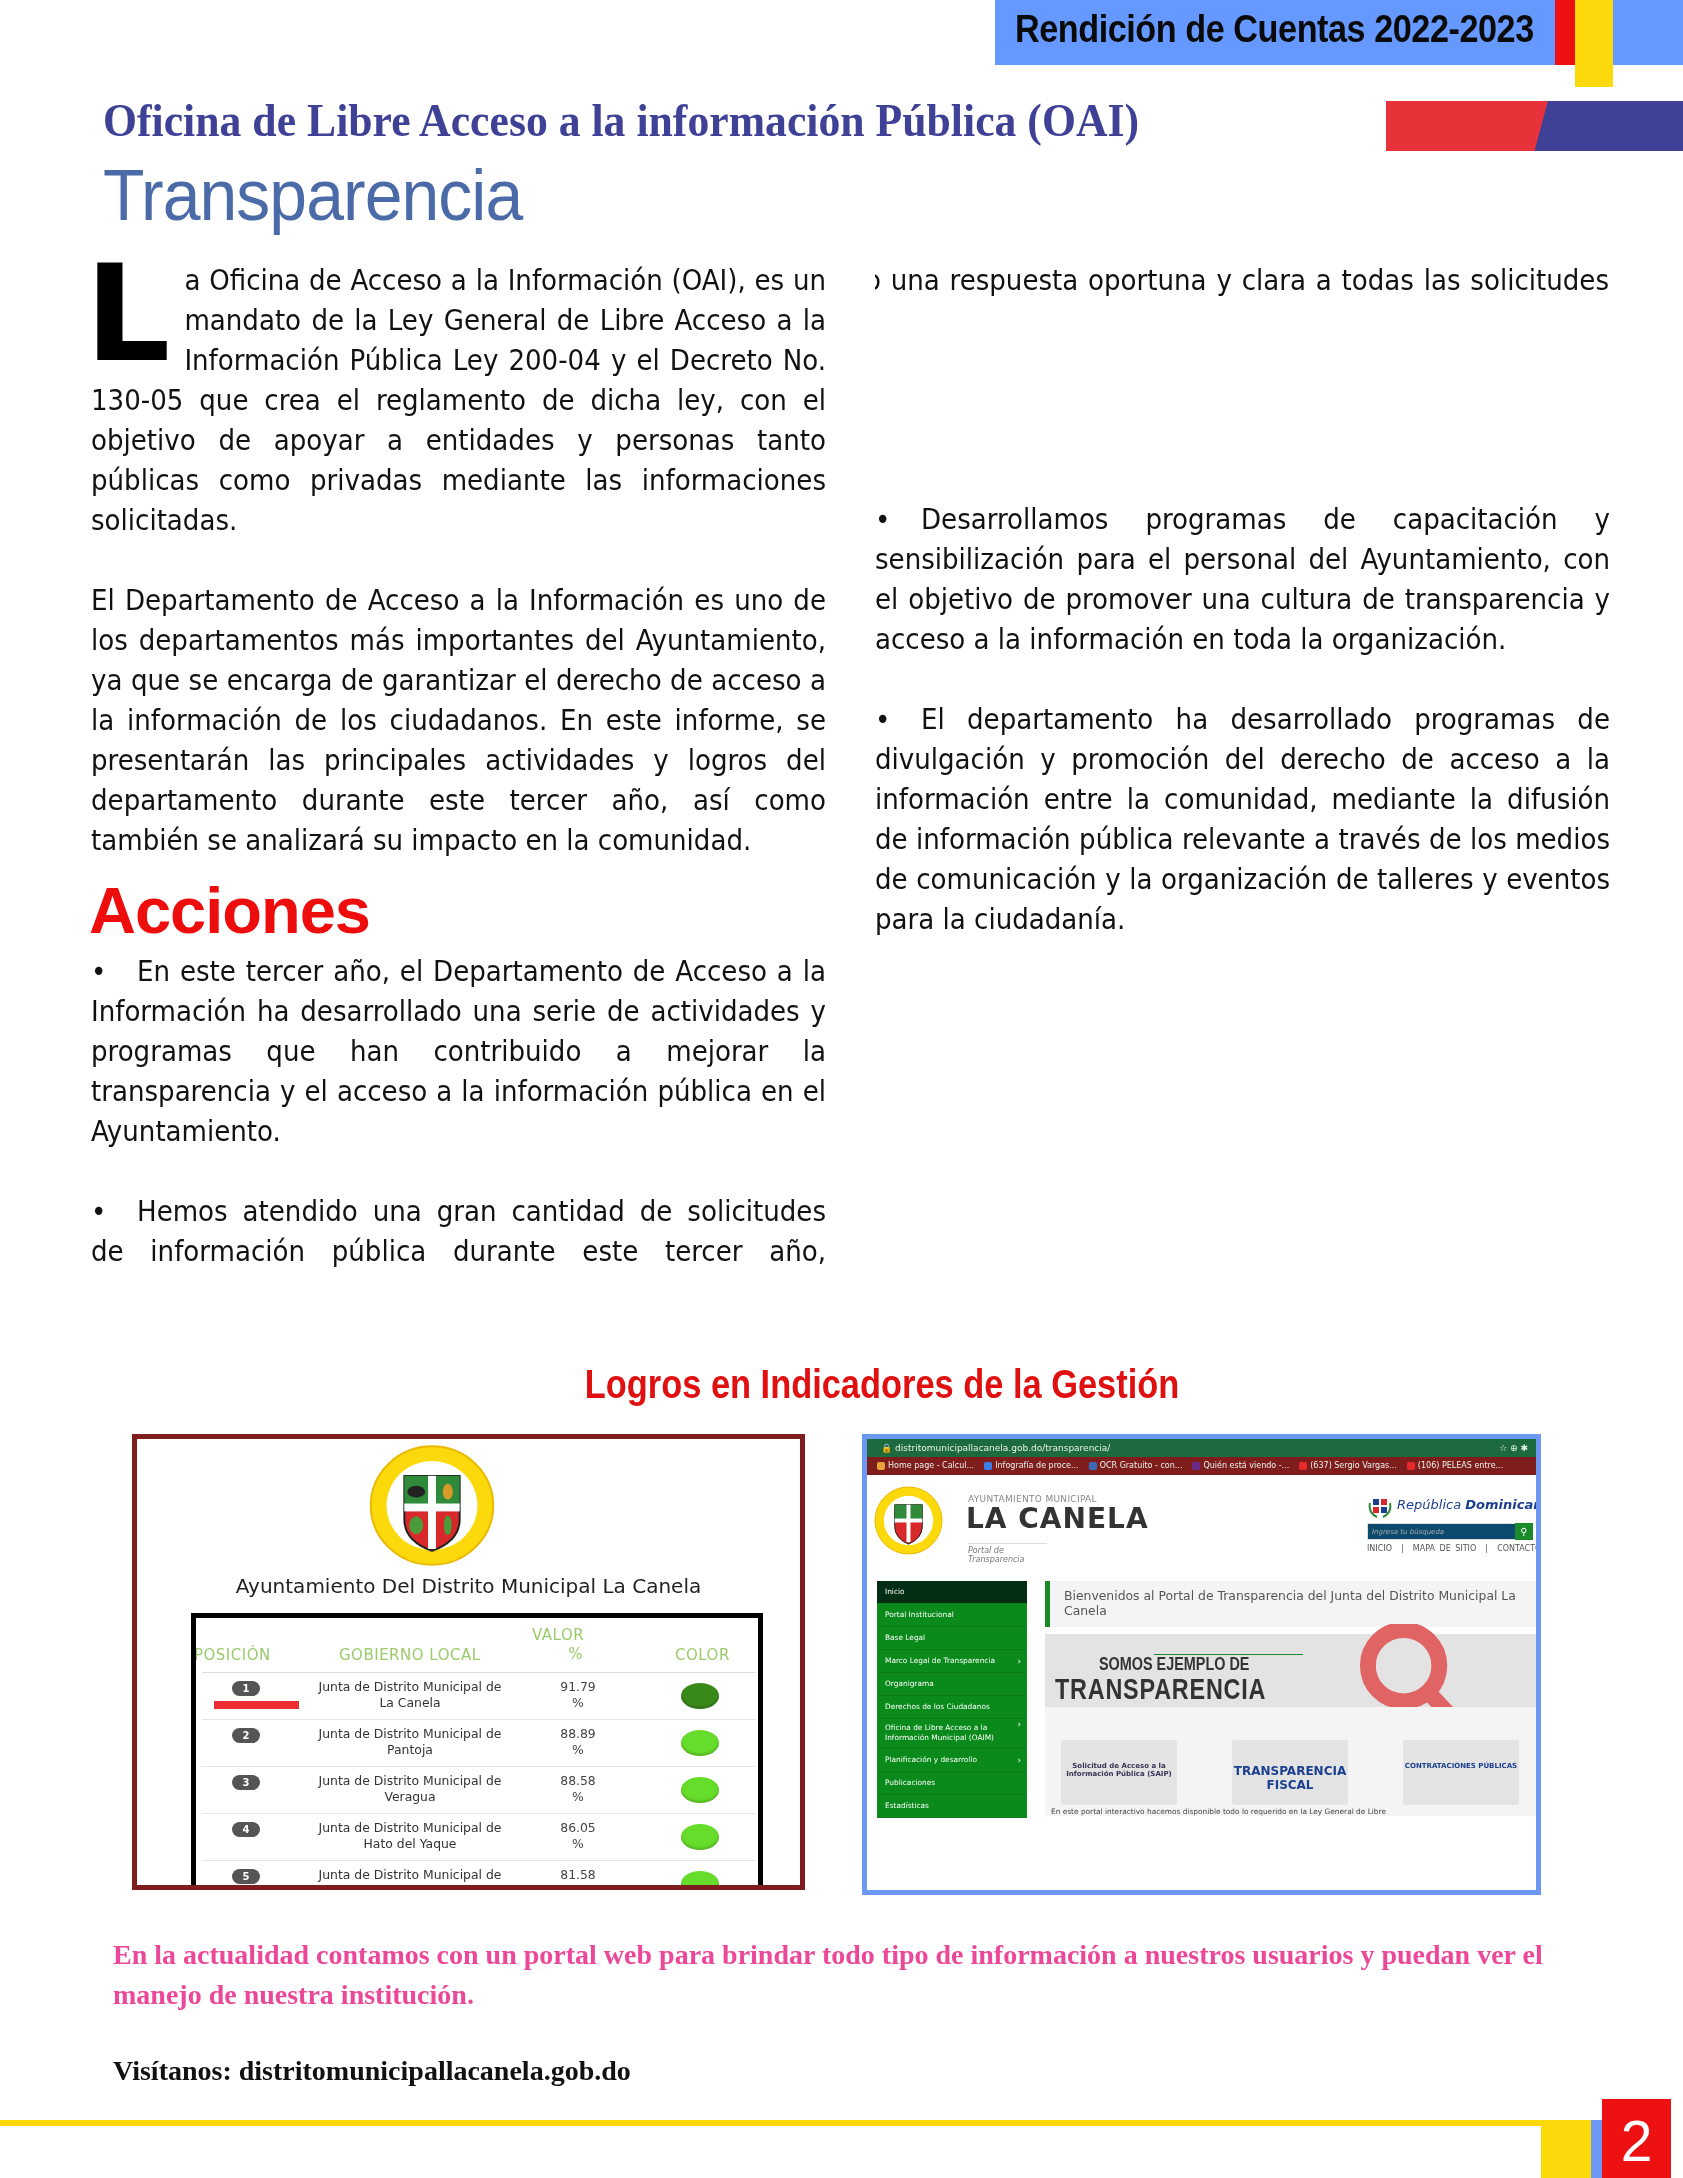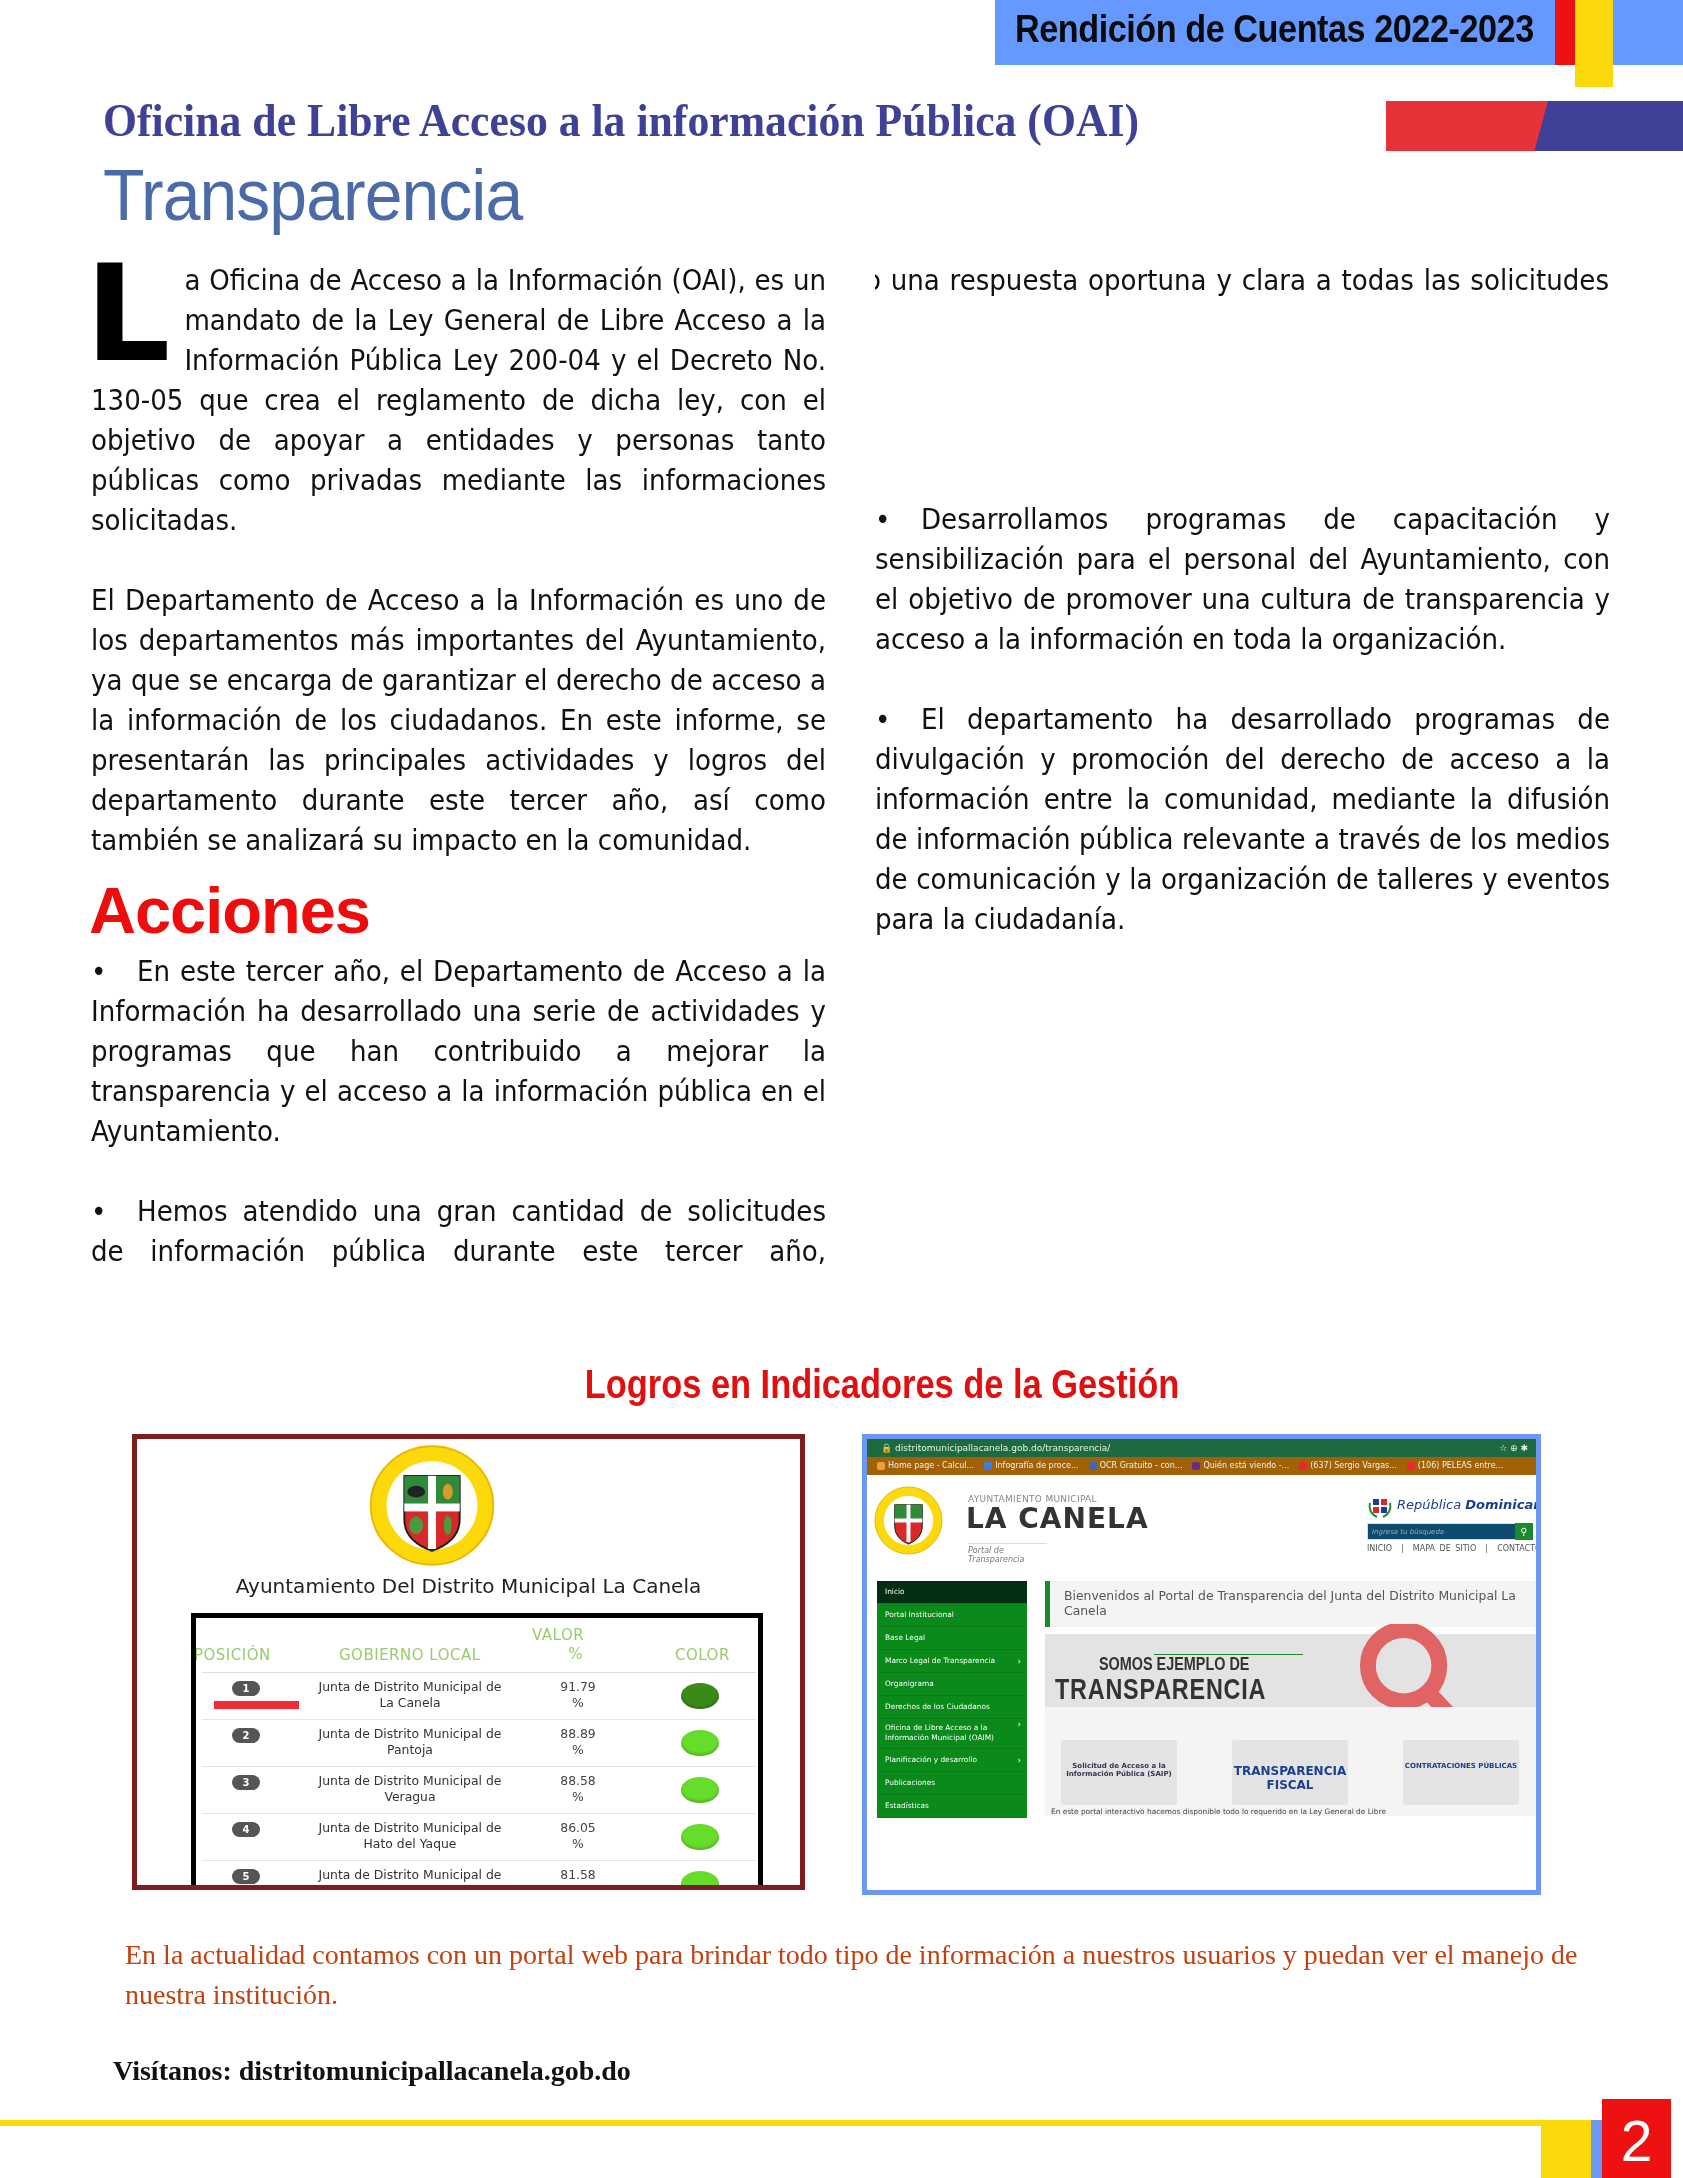--- a/index.html
+++ b/index.html
@@ -45,21 +45,21 @@
   .rt-pos { position: absolute; left: 30px; top: 8px; width: 28px; height: 15px; border-radius: 8px; background: #555; color: #fff; font-size: 10px; text-align: center; line-height: 15px; font-weight: bold; }
   .rt-mark { position: absolute; left: 12px; top: 28px; width: 85px; height: 8px; background: #ee2d33; }
   .rt-name { position: absolute; left: 109px; width: 198px; top: 6px; text-align: center; line-height: 16px; }
   .rt-val { position: absolute; left: 351px; width: 50px; top: 6px; text-align: center; line-height: 16px; color: #444; }
   .rt-dot { position: absolute; left: 479px; top: 10px; width: 38px; height: 26px; border-radius: 50%; background: #66dd2a; box-shadow: inset 0 -2px 3px rgba(0,0,0,0.2); }
   .rt-dot.top { background: #3a8a1a; }
 
   
   #shot-portal { left: 862px; top: 1434px; width: 679px; height: 461px; border: 5px solid #6c98f4; background: #fff; box-sizing: border-box; overflow: hidden; }
   #browser-bar { left: 0; top: 0; width: 100%; height: 18px; background: #1d6a3e; color: #e8f3ec; font-size: 9px; line-height: 18px; }
-  #browser-bookmarks { left: 0; top: 18px; width: 100%; height: 18px; background: #a16207; color: #e8f3ec; font-size: 8px; line-height: 18px; white-space: nowrap; overflow: hidden; }
+  #browser-bookmarks { left: 0; top: 18px; width: 100%; height: 18px; background: #7f1d1d; color: #e8f3ec; font-size: 8px; line-height: 18px; white-space: nowrap; overflow: hidden; }
   .bm { display: inline-block; margin-left: 10px; }
   .bm i { display: inline-block; width: 8px; height: 8px; border-radius: 2px; margin-right: 3px; vertical-align: middle; }
   #portal-seal { left: 6px; top: 46px; width: 71px; height: 71px; }
   #portal-supertitle { left: 101px; top: 55px; font-size: 9px; color: #888; letter-spacing: 0.3px; }
   #portal-title { left: 99px; top: 63px; font-family: "DejaVu Sans", sans-serif; font-weight: bold; font-size: 28px; color: #333; letter-spacing: 1px; }
   #portal-subtitle { left: 101px; top: 104px; font-style: italic; font-size: 8px; color: #777; border-top: 1px solid #ddd; padding-top: 2px; width: 79px; }
   #rd-emblem { left: 500px; top: 54px; width: 26px; height: 26px; }
   #rd-label { left: 530px; top: 58px; font-style: italic; font-size: 13px; color: #1b3f8f; white-space: nowrap; }
   #rd-label b { font-style: italic; }
   #portal-search { left: 500px; top: 84px; width: 166px; height: 17px; border: 1px solid #ddd; background: #0c4a6e; font-style: italic; font-size: 7px; color: #aaa; line-height: 17px; padding-left: 4px; box-sizing: border-box; }
@@ -77,21 +77,21 @@
   #hero-line1 { left: 54px; top: 20px; font-family: "Liberation Sans", sans-serif; font-weight: bold; font-size: 18px; color: #333; transform: scaleX(0.8); transform-origin: left; white-space: nowrap; }
   #hero-line2 { left: 10px; top: 38px; font-family: "Liberation Sans", sans-serif; font-weight: bold; font-size: 30px; color: #333; transform: scaleX(0.78); transform-origin: left; white-space: nowrap; letter-spacing: 1px; }
   #hero-rule-top { left: 109px; top: 20px; width: 149px; height: 1px; background: #1a8a2a; }
   #hero-rule-bottom { left: 10px; top: 89px; width: 144px; height: 2px; background: #1a8a2a; }
   #hero-magnifier { left: 297px; top: -10px; width: 149px; height: 119px; }
   #portal-cards { left: 178px; top: 268px; width: 491px; height: 109px; background: #f4f4f4; }
   .pcard { position: absolute; top: 33px; width: 116px; height: 65px; background: #e3e3e3; border-radius: 3px; font-size: 7px; color: #335; text-align: center; box-sizing: border-box; padding-top: 22px; font-weight: bold; }
   #portal-footnote { left: 184px; top: 368px; font-size: 7.4px; color: #444; white-space: nowrap; }
 
   
-  #bottom-text { left: 113px; top: 1935px; width: 1485px; font-family: "Liberation Serif", serif; font-weight: normal; font-size: 28px; line-height: 40px; color: #c2410c; margin-left: 12px; }
+  #bottom-text { left: 113px; top: 1935px; width: 1485px; font-family: "Liberation Serif", serif; font-weight: bold; font-size: 28px; line-height: 40px; color: #ec4899; }
   #visit-line { left: 113px; top: 2055px; font-family: "Liberation Serif", serif; font-weight: bold; font-size: 28px; color: #111; white-space: nowrap; }
 
   
   #footer-line { left: 0; top: 2120px; width: 1544px; height: 6px; background: #fcd90a; }
   #footer-yellow { left: 1541px; top: 2120px; width: 50px; height: 58px; background: #fcd90a; }
   #footer-blue { left: 1591px; top: 2120px; width: 13px; height: 58px; background: #6c98f4; }
   #page-number-box { left: 1602px; top: 2099px; width: 69px; height: 79px; background: #ee1111; color: #fff; font-family: "Liberation Sans", sans-serif; font-size: 57px; text-align: center; line-height: 85px; }
 </style>
 </head>
 <body>

